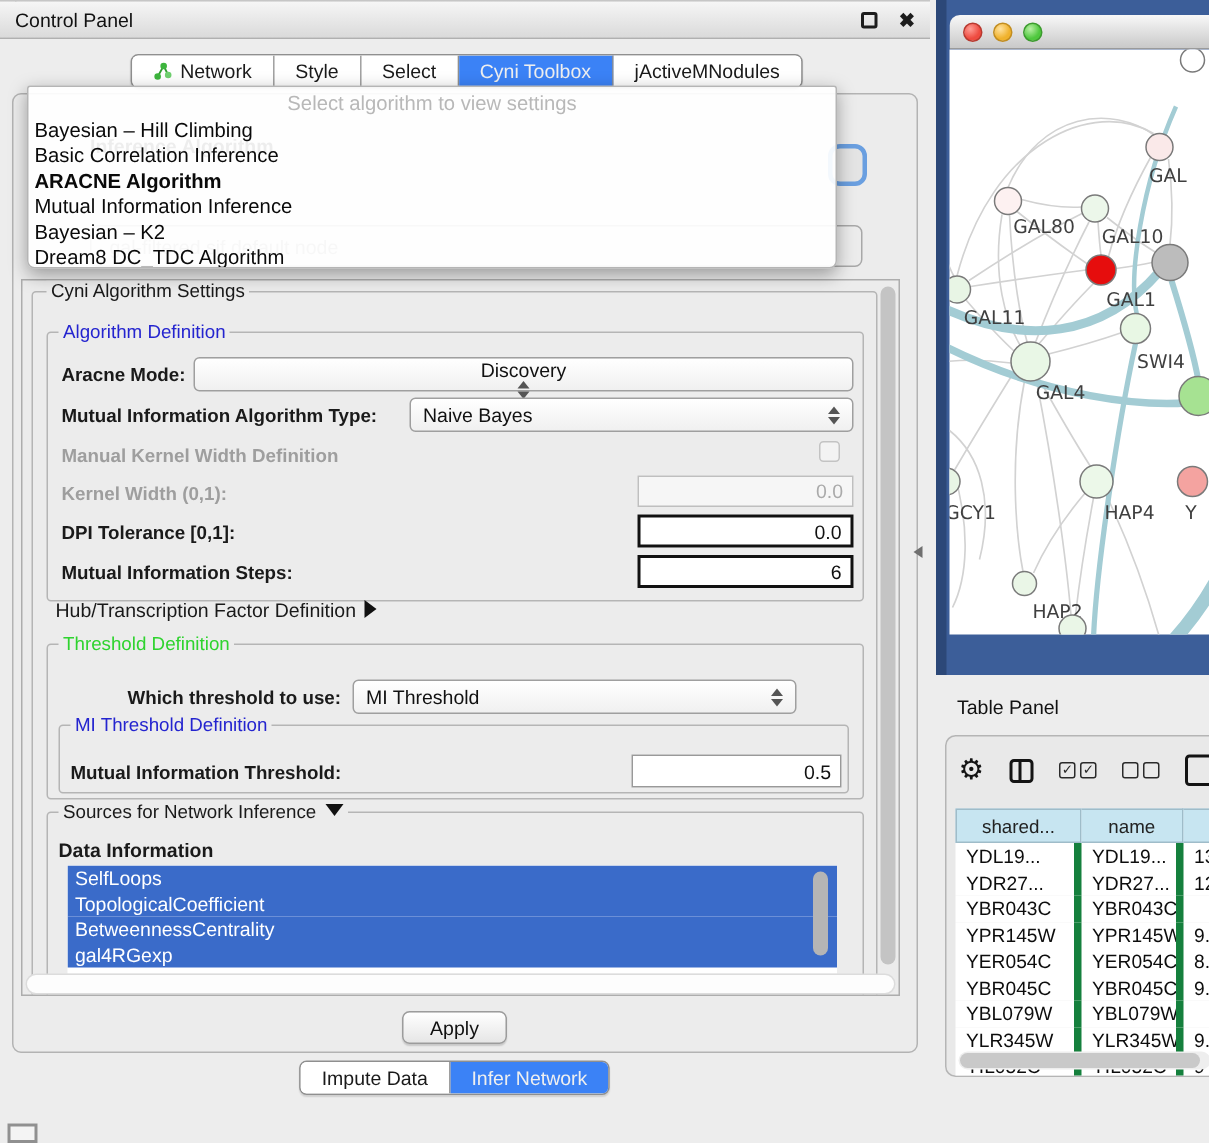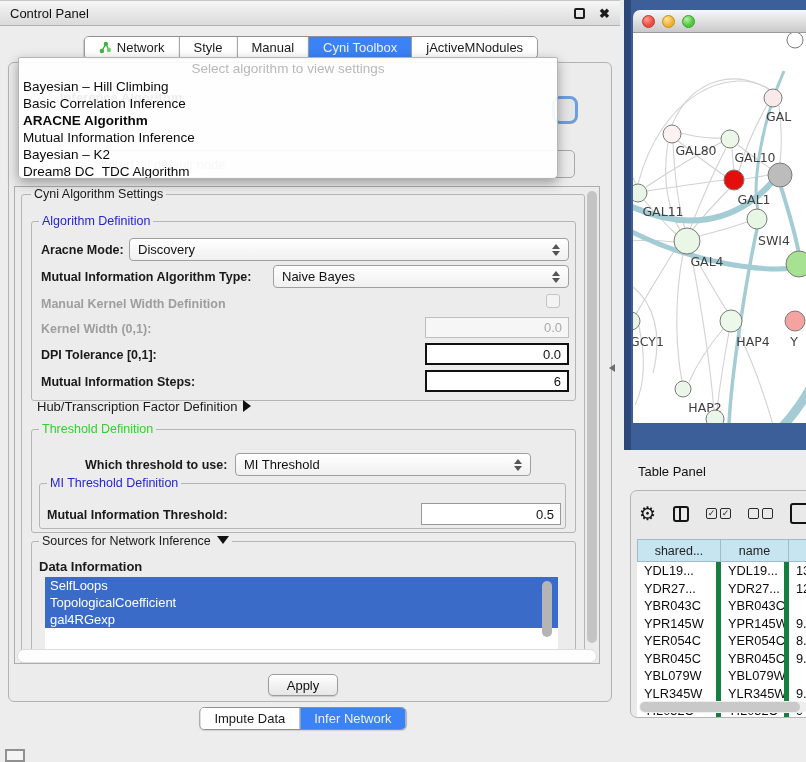--- a/index.html
+++ b/index.html
@@ -176,21 +176,21 @@
               <circle cx="7" cy="3" r="2.2" fill="#3db53d"></circle>
               <circle cx="10" cy="9" r="2.2" fill="#6fd06f"></circle>
             </svg>
           </span>
           <span>Network</span>
         </div>
         <div class="seg">
           <span>Style</span>
         </div>
         <div class="seg">
-          <span>Manual</span>
+          <span>Select</span>
         </div>
         <div class="seg sel">
           <span>Cyni Toolbox</span>
         </div>
         <div class="seg">
           <span>jActiveMNodules</span>
         </div>
       </div>
   </div>
 
@@ -216,21 +216,21 @@
 
   <div class="abs" id="scroll-area">
 
     <div class="grp" style="left:6px; top:7px; width:564px; height:560px;"></div>
     <div class="grp-title t-black" style="left:16px; top:0;">Cyni Algorithm Settings</div>
 
     <div class="grp" style="left:16px; top:34px; width:545px; height:180px;"></div>
     <div class="grp-title t-blue" style="left:24px; top:27px;">Algorithm Definition</div>
 
     <div class="lbl" style="left:26px; top:56px;">Aracne Mode:</div>
-    <div class="combo" style="left:114px; top:51px; width:440px; height:23px;">
+    <div class="combo" style="left:114px; top:51px; width:440px; height:23px;flex-direction:column;">
       <span class="cv">Discovery</span>
       <span class="spin">
           <i class="up"></i>
           <i class="dn"></i>
         </span>
     </div>
 
     <div class="lbl" style="left:26px; top:83px;">Mutual Information Algorithm Type:</div>
     <div class="combo" style="left:258px; top:78px; width:296px; height:23px;">
       <span class="cv">Naive Bayes</span>
@@ -275,20 +275,21 @@
 
     <div class="grp" style="left:16px; top:354px; width:545px; height:130px;"></div>
     <div class="grp-title t-black" style="left:24px; top:347px;">
       <span>Sources for Network Inference</span><span class="tri-down"></span>
     </div>
     <div class="lbl" style="left:24px; top:372px; font-size:13px;">Data Information</div>
 
     <div id="attr-list" style="left:30px; top:390px; width:513px; height:72px;">
         <div class="attr-item sel">SelfLoops</div>
         <div class="attr-item sel">TopologicalCoefficient</div>
+        <div class="attr-item sel">BetweennessCentrality</div>
         <div class="attr-item sel">gal4RGexp</div>
       </div>
     <div class="vthumb" style="left:527px; top:394px; width:10px; height:56px; background:#b5b5b5;"></div>
 
     <div class="hbar" style="left:2px; top:462px; width:580px; height:14px;"></div>
 
     <div class="vthumb" style="left:572px; top:4px; width:10px; height:452px;"></div>
   </div>
 
   <div class="abs" id="apply-btn">Apply</div>

